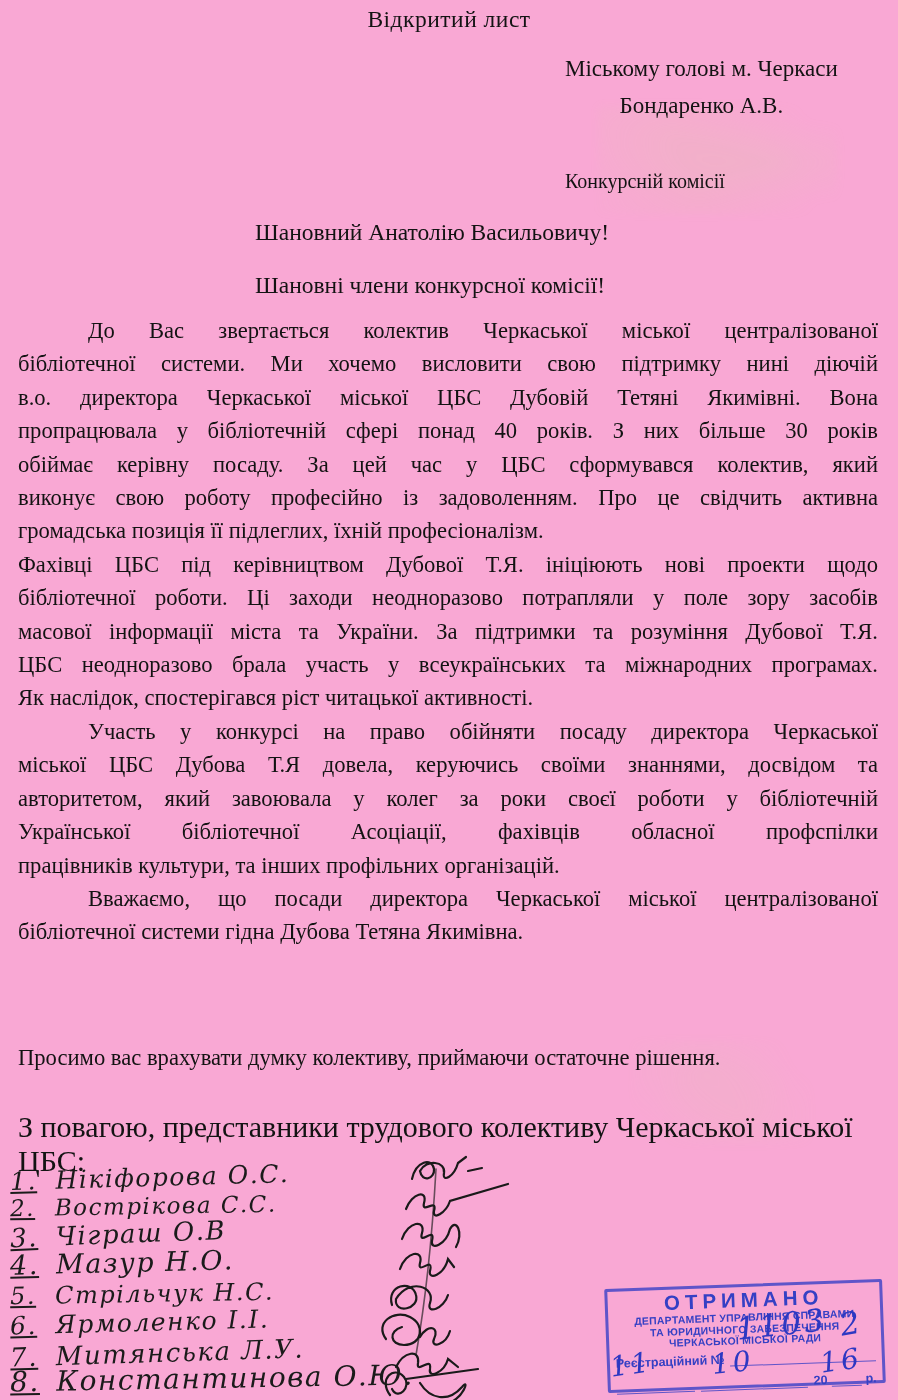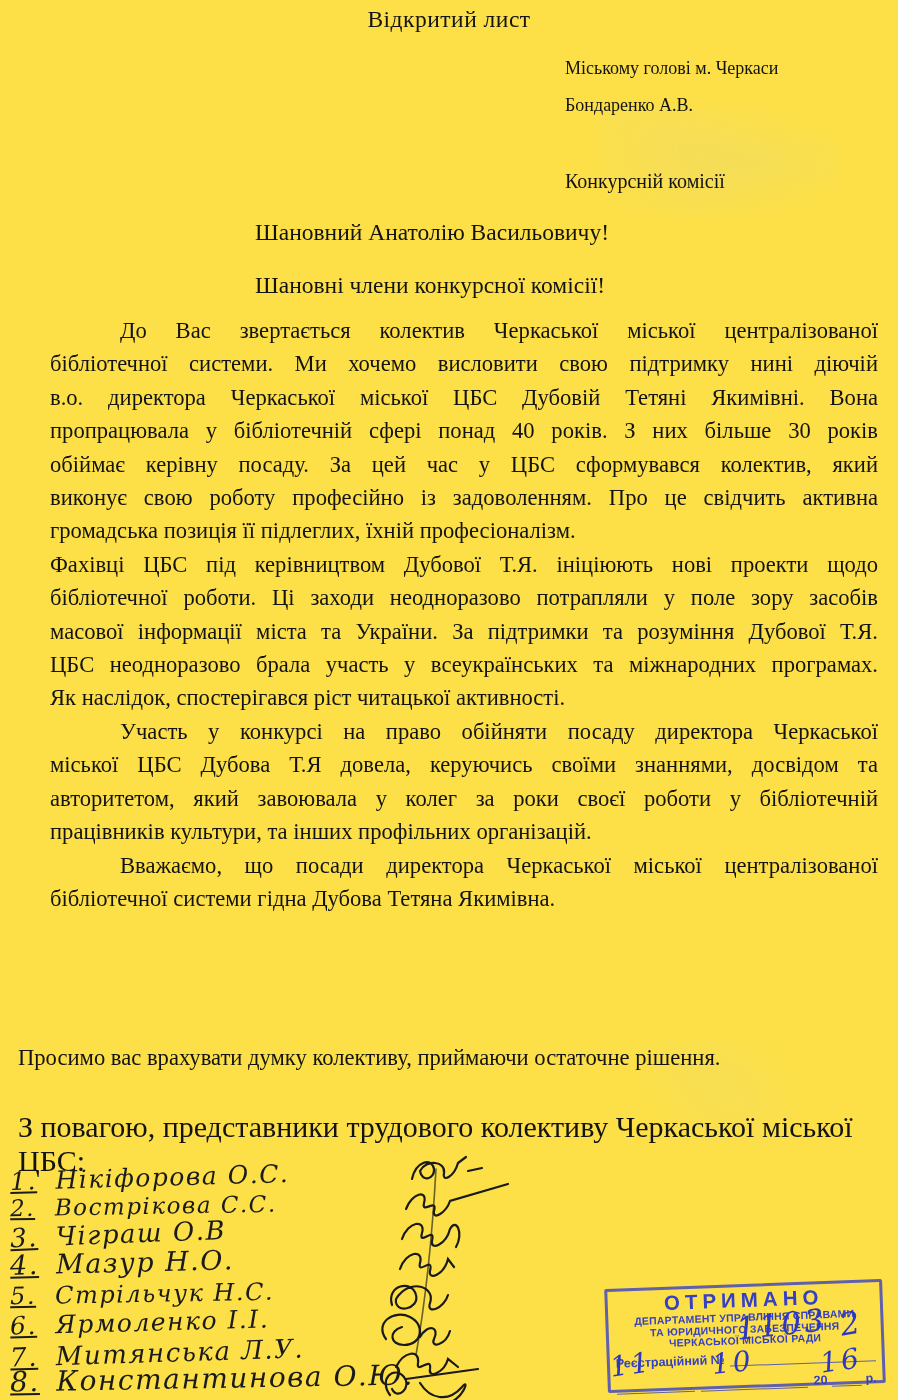--- a/index.html
+++ b/index.html
@@ -1,34 +1,34 @@
 <!DOCTYPE html>
 <html><head>
 <meta charset="utf-8">
 <style>
   html,body{margin:0;padding:0;background:#e8e8e8;}
   .page{
     position:relative; width:898px; height:1400px; margin:0 auto;
-    background:#fde047; overflow:hidden;
+    background:#f9a8d4; overflow:hidden;
     font-family:"Liberation Serif", serif; color:#131313;
   }
   
   .title{
     position:absolute; left:0; top:6px; width:898px;
     text-align:center; font-size:23.5px; letter-spacing:.5px;
   }
-  .addr-block{position:absolute; left:565px; top:50px; font-size:18px; line-height:37px;}
+  .addr-block{position:absolute; left:565px; top:50px; font-size:23px; line-height:37px;text-align:center;}
   .addr2{position:absolute; left:565px; top:170px; font-size:20px;}
   .salut1{position:absolute; left:255px; top:219px; font-size:23.5px;}
   .salut2{position:absolute; left:255px; top:272px; font-size:23.5px;}
   .bodytext{
     position:absolute; left:18px; top:314px; width:860px;
     font-size:22.6px; line-height:33.4px;
   }
-  .jline{text-align:justify; text-align-last:justify;margin-left:32px;}
+  .jline{text-align:justify; text-align-last:justify;}
   .jline.last{text-align-last:left;}
   .jline.indent{text-indent:70px;}
   .request{position:absolute; left:18px; top:1045px; font-size:22.6px;}
   .closing{position:absolute; left:18px; top:1110px; font-size:30px;}
   
   .sig-row{
     position:absolute; left:10px; white-space:nowrap;
     font-family:"DejaVu Serif", serif; font-style:italic;
     color:#1b1b1b; letter-spacing:1.5px;
   }
@@ -109,20 +109,21 @@
 
     <div class="jline">Фахівці ЦБС під керівництвом Дубової Т.Я. ініціюють нові проекти  щодо</div>
     <div class="jline">бібліотечної роботи. Ці заходи неодноразово потрапляли у поле зору засобів</div>
     <div class="jline">масової інформації міста та України. За підтримки та розуміння Дубової Т.Я.</div>
     <div class="jline">ЦБС неодноразово брала участь у всеукраїнських та міжнародних програмах.</div>
     <div class="jline last">Як наслідок, спостерігався ріст читацької активності.</div>
 
     <div class="jline indent">Участь у конкурсі на право обійняти посаду директора Черкаської</div>
     <div class="jline">міської ЦБС Дубова Т.Я  довела, керуючись своїми знаннями, досвідом та</div>
     <div class="jline">авторитетом,  який завоювала у колег за роки своєї роботи у бібліотечній</div>
+    <div class="jline">Української бібліотечної Асоціації, фахівців обласної профспілки</div>
     <div class="jline last">працівників культури, та інших профільних організацій.</div>
 
     <div class="jline indent">Вважаємо, що посади директора Черкаської міської централізованої</div>
     <div class="jline last">бібліотечної системи гідна Дубова Тетяна Якимівна.</div>
   </div>
 
   <div class="request">Просимо вас врахувати думку колективу, приймаючи остаточне рішення.</div>
   <div class="closing">З повагою, представники трудового колективу Черкаської міської ЦБС:</div>
 
   <div class="sig-row r1">

